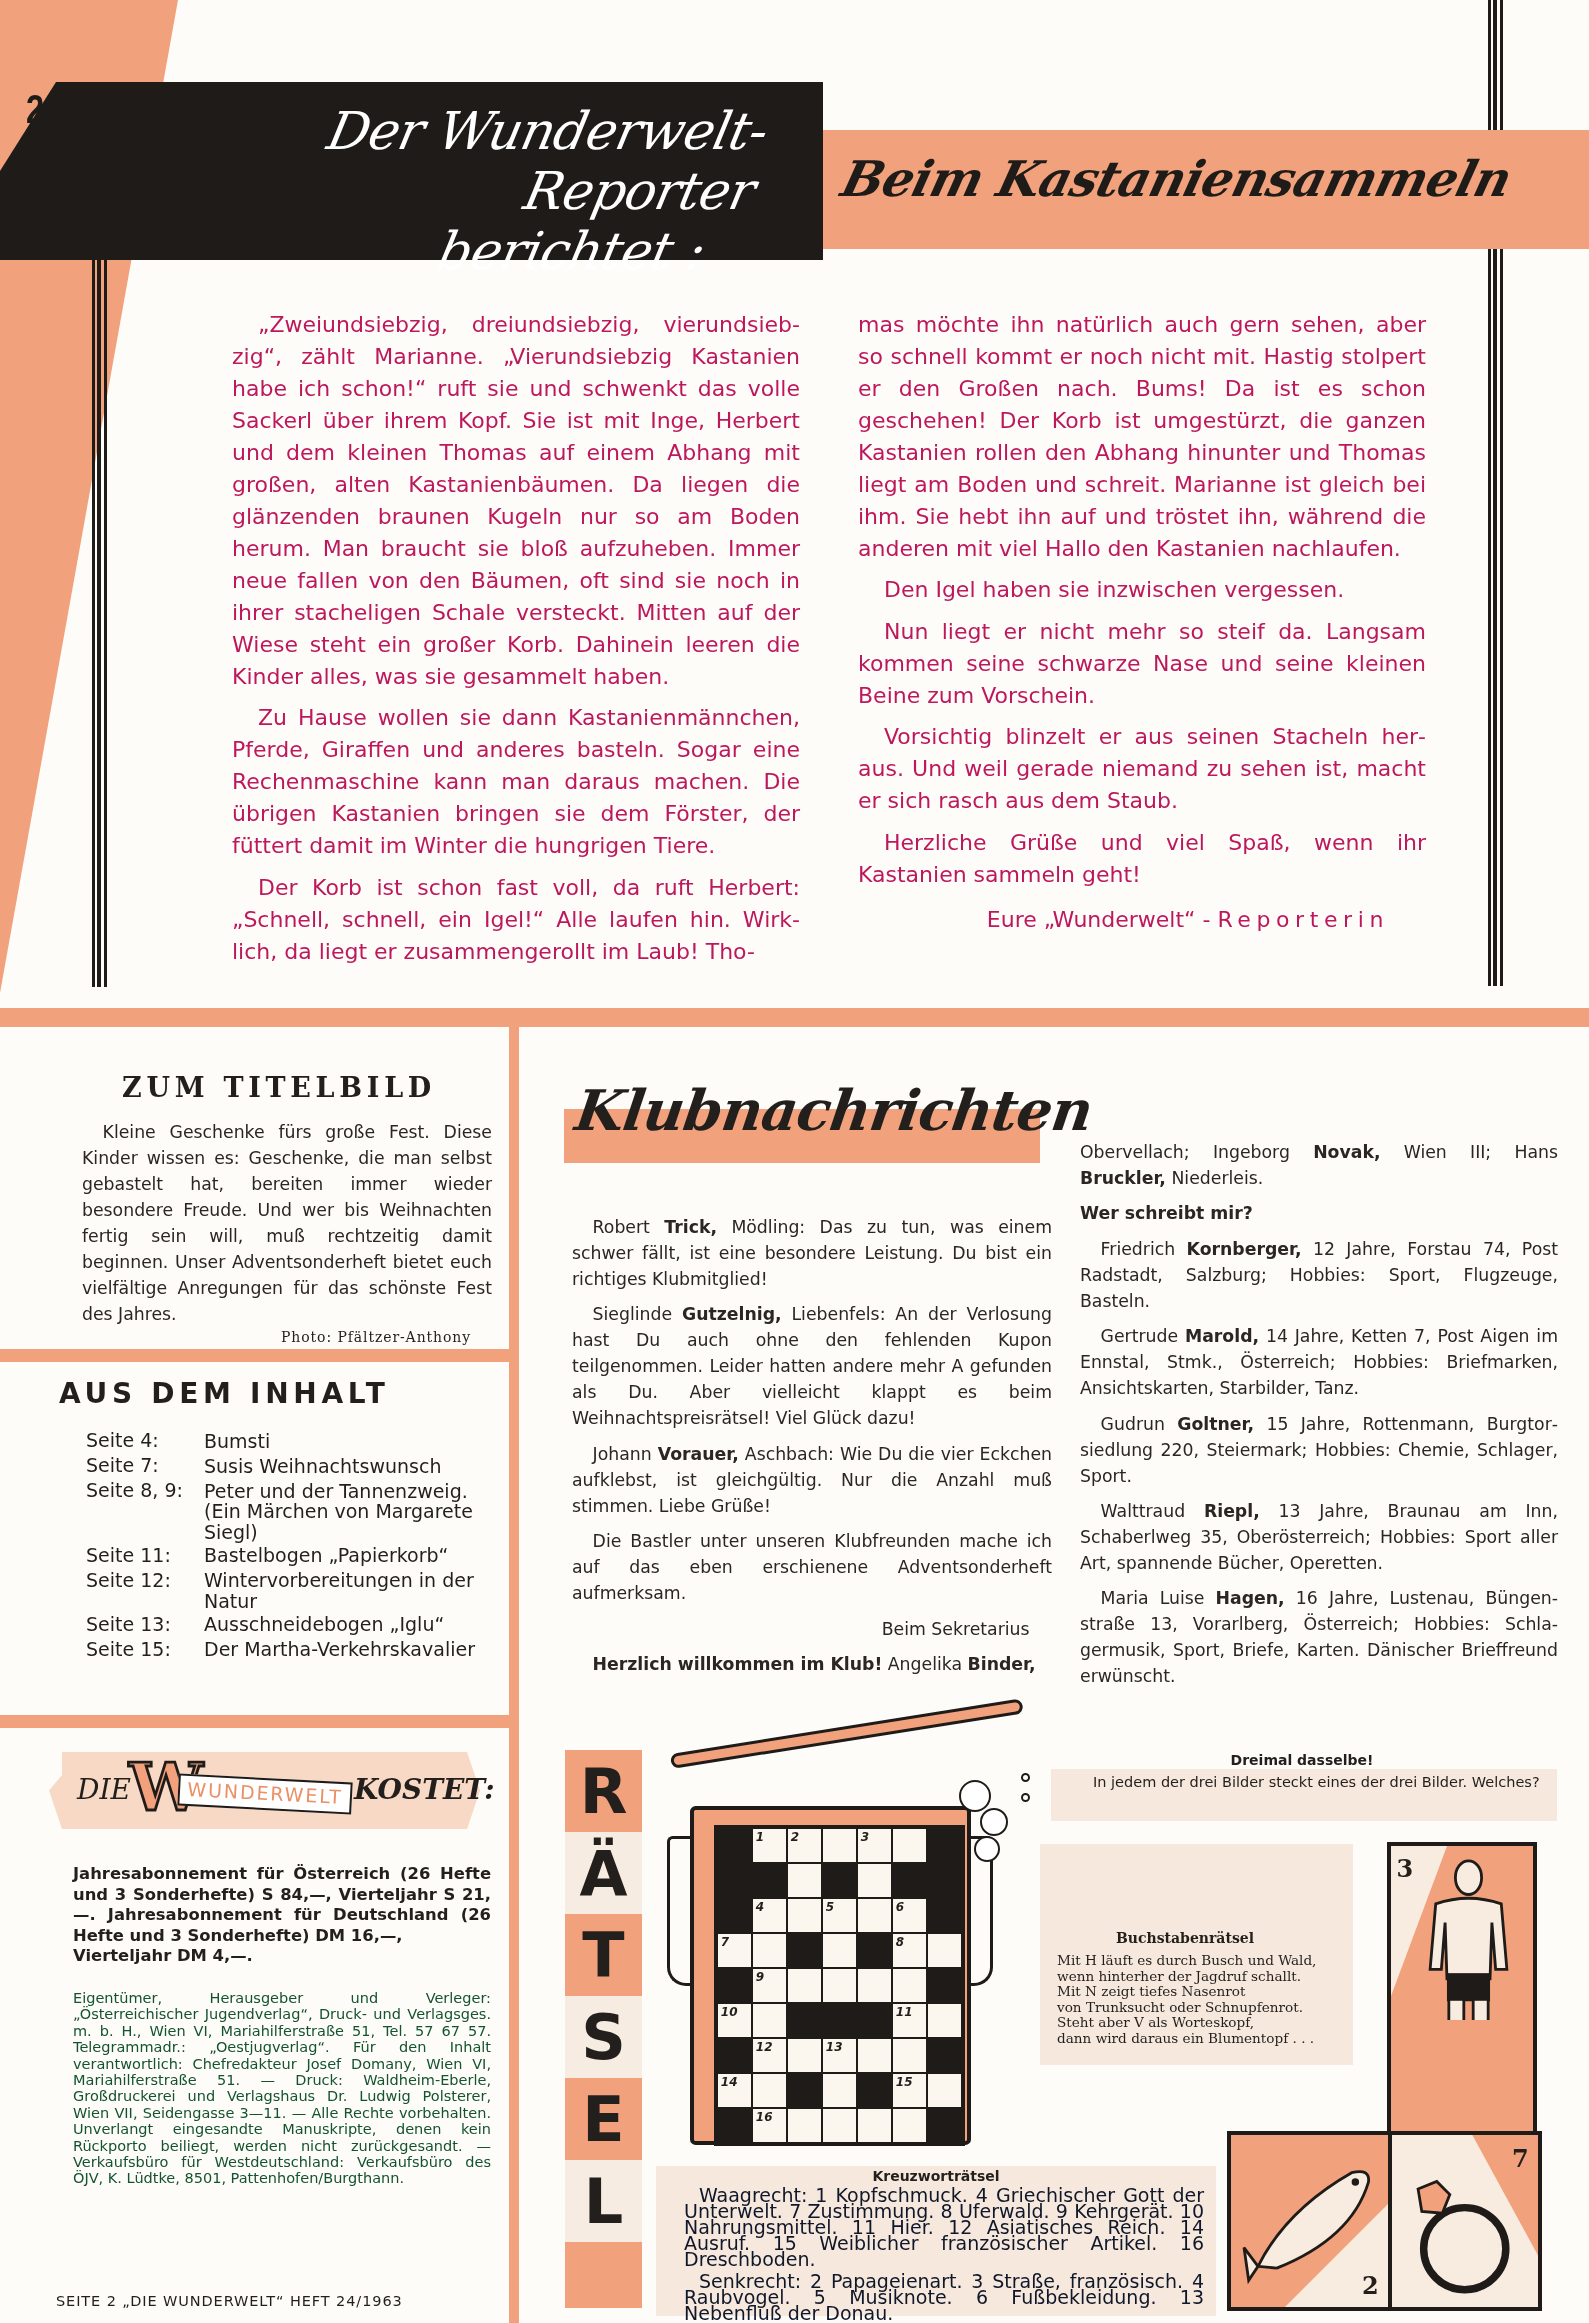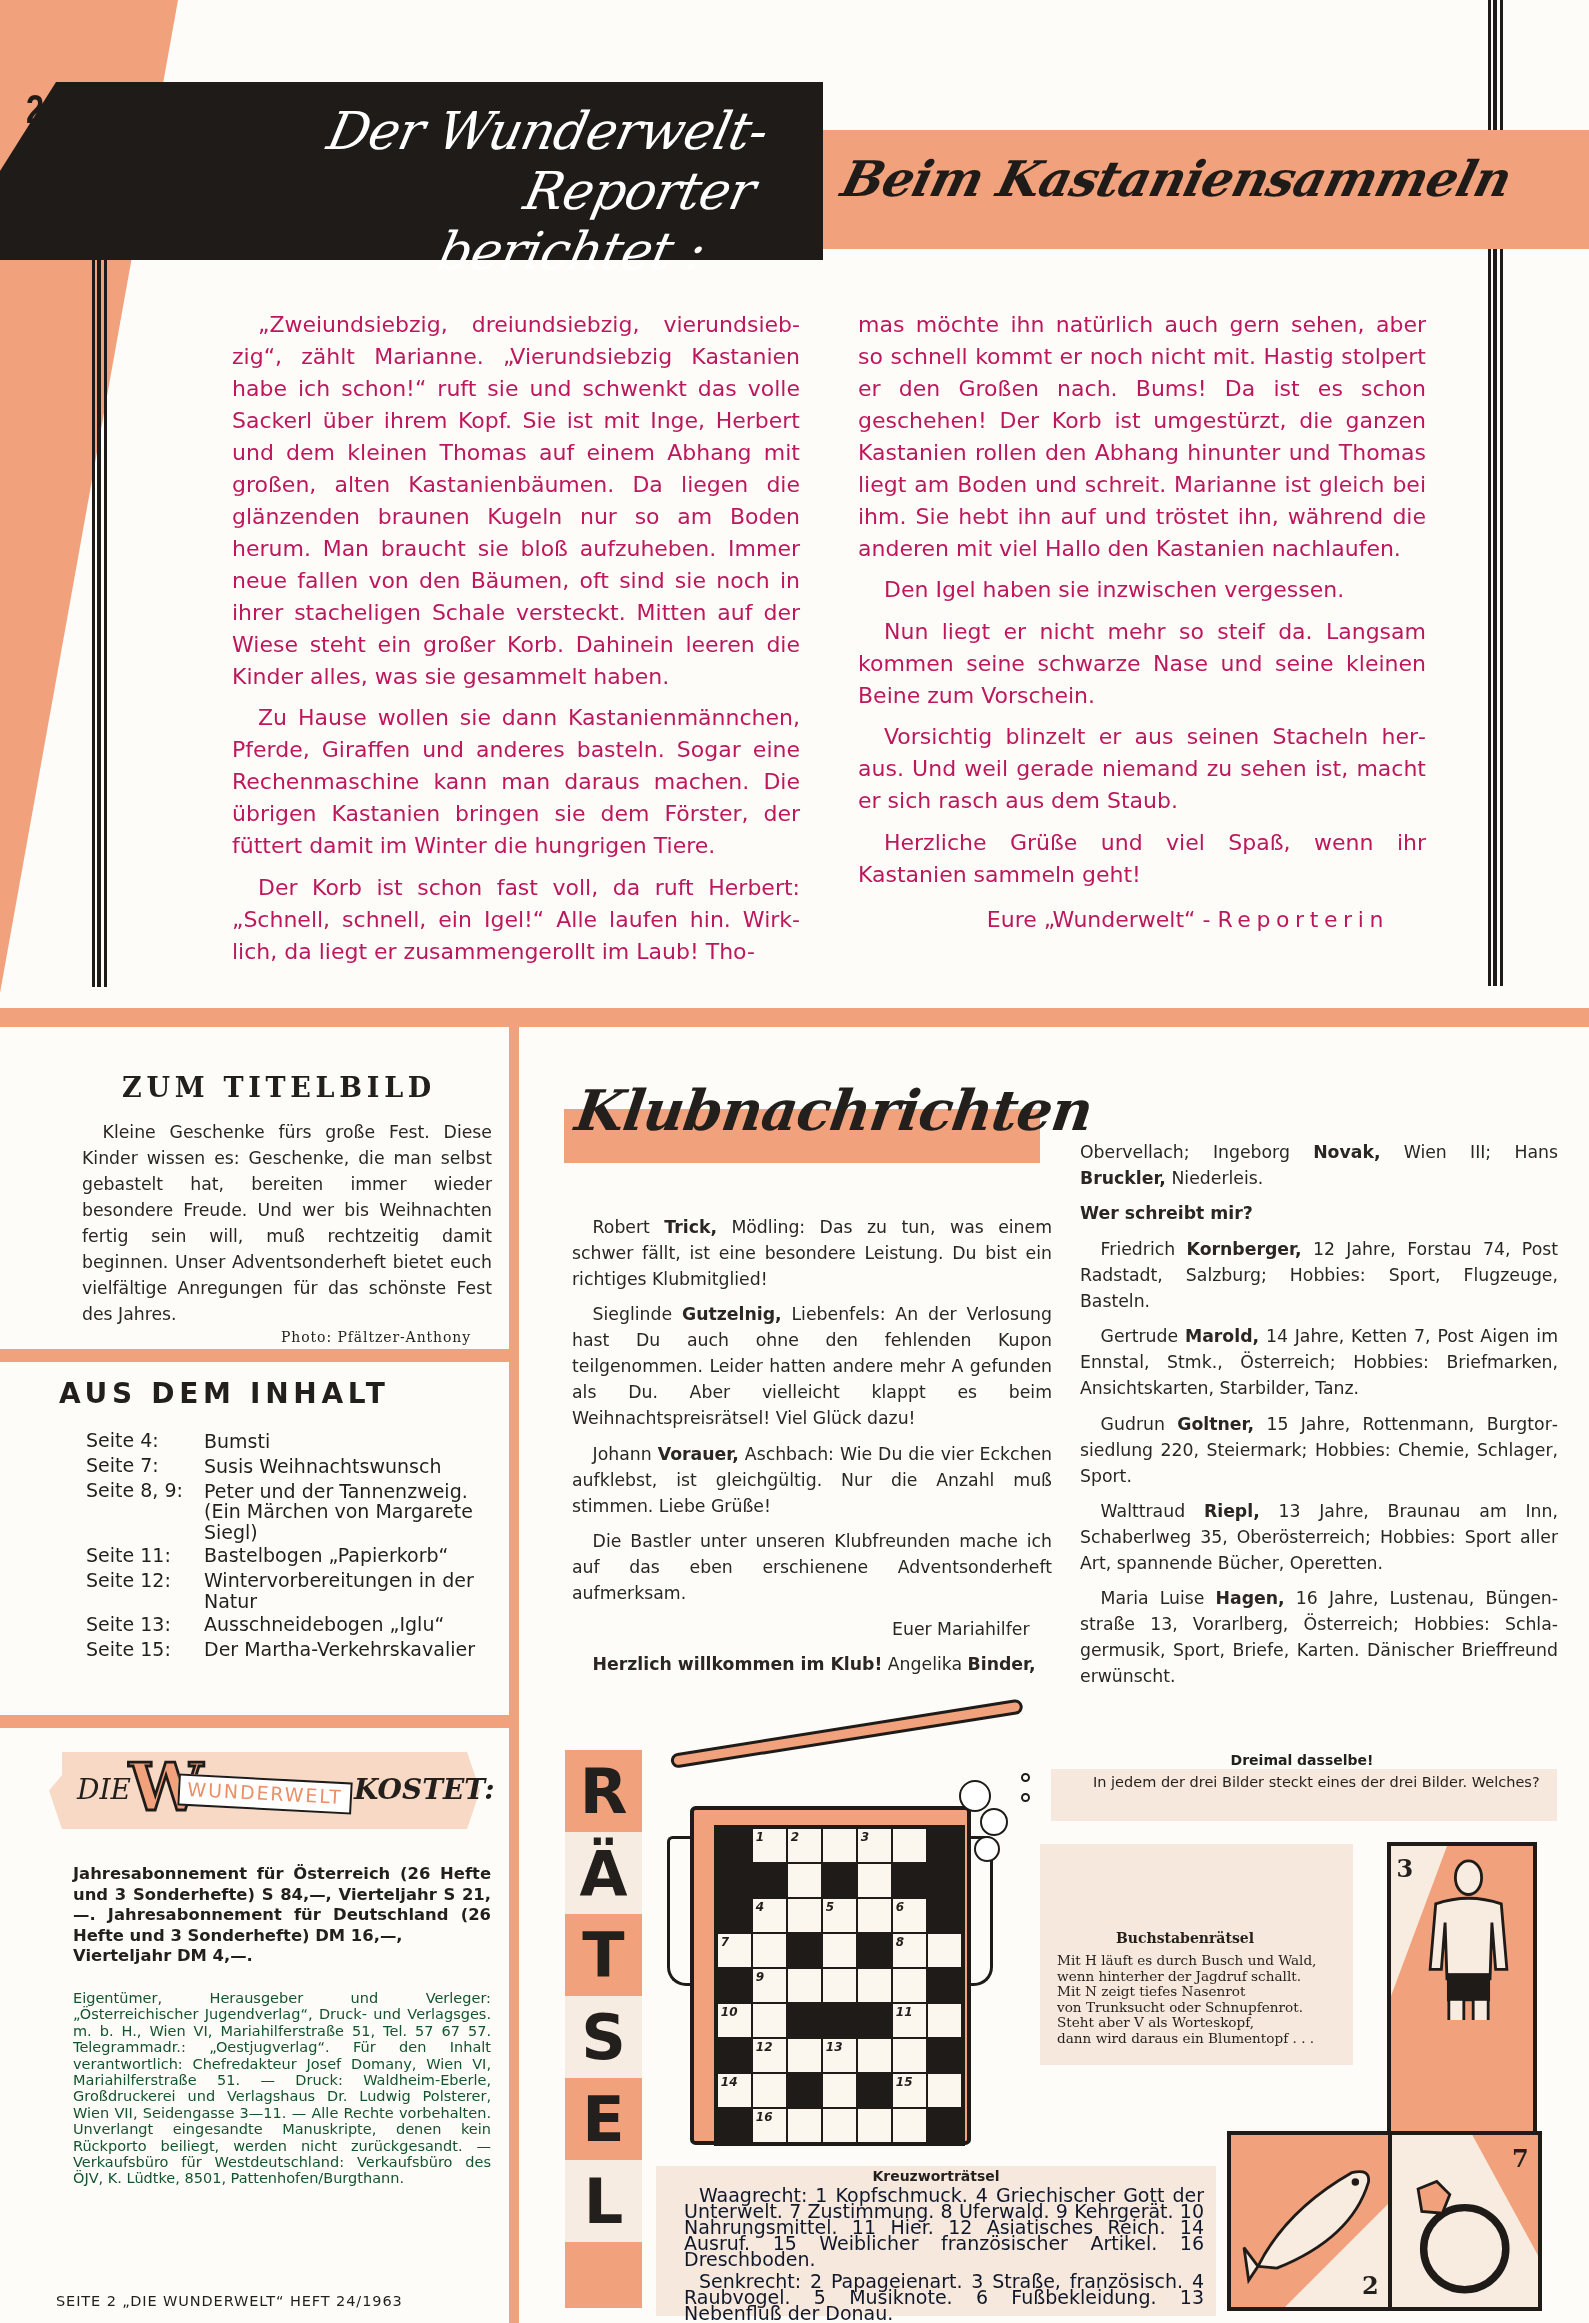--- a/index.html
+++ b/index.html
@@ -203,21 +203,21 @@
 <div class="footer">SEITE 2  „DIE WUNDERWELT“ HEFT 24/1963</div>
 
 <div class="klub-bar"></div>
 <div class="klub-title">Klubnachrichten</div>
 
 <div class="klub-col" style="left:572px; top:1214px; width:480px;">
   <p><span>Robert </span><b>Trick,</b><span> Mödling: Das zu tun, was einem schwer fällt, ist eine besondere Leistung. Du bist ein richtiges Klubmitglied!</span></p>
   <p><span>Sieglinde </span><b>Gutzelnig,</b><span> Liebenfels: An der Ver­losung hast Du auch ohne den fehlenden Kupon teilgenommen. Leider hatten andere mehr A ge­funden als Du. Aber vielleicht klappt es beim Weihnachtspreisrätsel! Viel Glück dazu!</span></p>
   <p><span>Johann </span><b>Vorauer,</b><span> Aschbach: Wie Du die vier Eck­chen aufklebst, ist gleichgültig. Nur die Anzahl muß stimmen. Liebe Grüße!</span></p>
   <p><span>Die Bastler unter unseren Klubfreunden mache ich auf das eben erschienene Adventsonderheft aufmerksam.</span></p>
-  <p class="sig noi">Euer Mariahilfer</p>
+  <p class="sig noi">Beim Sekretarius</p>
   <p><b>Herzlich willkommen im Klub!</b><span> Angelika </span><b>Binder,</b></p>
 </div>
 
 <div class="klub-col" style="left:1080px; top:1139px; width:478px;">
   <p class="noi"><span>Obervellach; Ingeborg </span><b>Novak,</b><span> Wien III; Hans </span><b>Bruckler,</b><span> Niederleis.</span></p>
   <p class="noi" style="font-weight:bold; margin-top:5.6px;">Wer schreibt mir?</p>
   <div id="pen-pals">
       <p><span>Friedrich </span><b>Kornberger,</b><span> 12 Jahre, Forstau 74, Post Radstadt, Salzburg; Hobbies: Sport, Flugzeuge, Basteln.</span></p>
       <p><span>Gertrude </span><b>Marold,</b><span> 14 Jahre, Ketten 7, Post Aigen im Ennstal, Stmk., Österreich; Hobbies: Briefmar­ken, Ansichtskarten, Starbilder, Tanz.</span></p>
       <p><span>Gudrun </span><b>Goltner,</b><span> 15 Jahre, Rottenmann, Burgtor­siedlung 220, Steiermark; Hobbies: Chemie, Schla­ger, Sport.</span></p>

